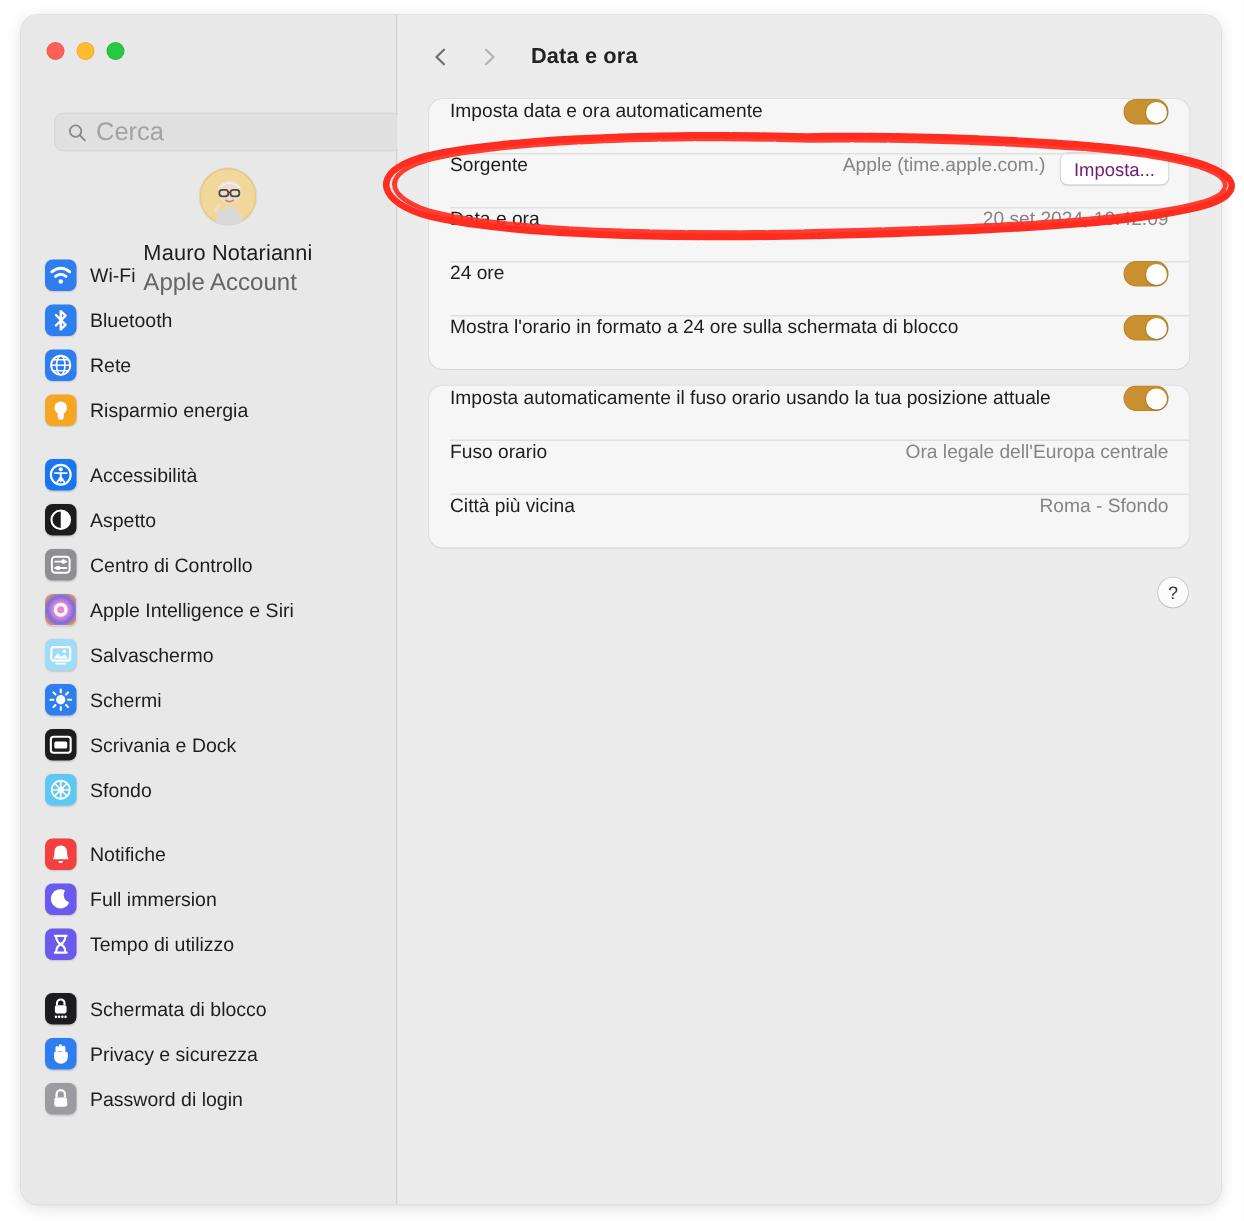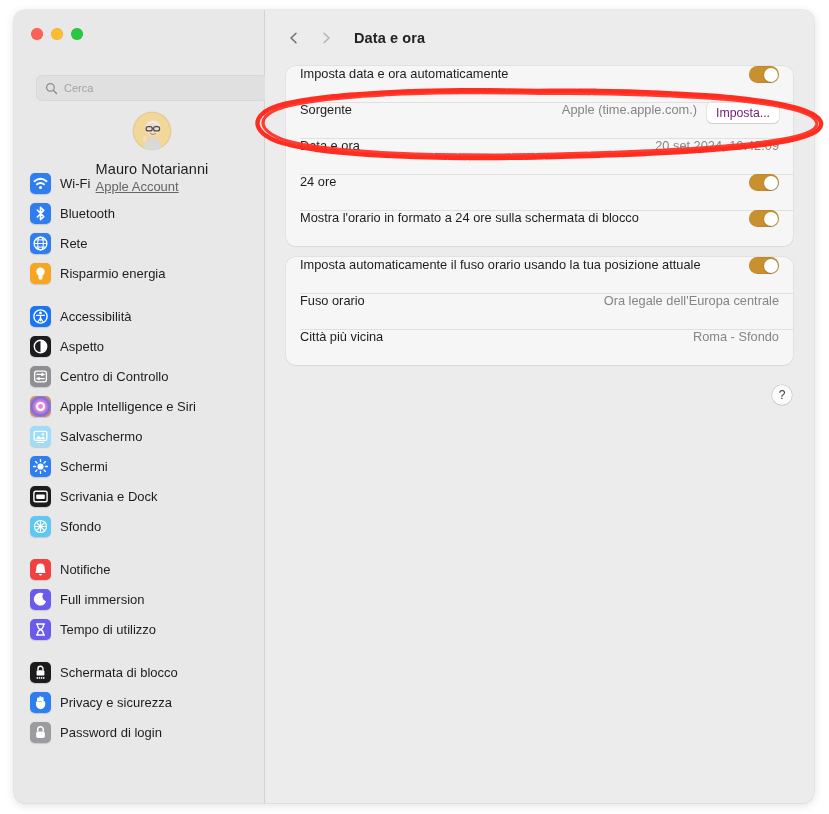--- a/index.html
+++ b/index.html
@@ -66,21 +66,21 @@
     border-radius: 6px;
     display: flex;
     align-items: center;
     padding: 0 8px;
     gap: 6px;
   }
   .search-icon { flex: 0 0 13px; height: 13px; display:block; }
   .search-input {
     border: none; background: transparent; outline: none;
     font-family: "Liberation Sans", sans-serif;
-    font-size: 11px;
+    font-size: 17px;
     color: #3b3b3b;
     width: 100%;
   }
   .search-input::placeholder { color: #a3a3a3; }
 
   .account {
     position: absolute;
     left: 22px; top: 102px;
     width: 228px; height: 44px;
     display: flex; align-items: center; gap: 11px;
@@ -90,21 +90,21 @@
   }
   .avatar {
     width: 38px; height: 38px; border-radius: 50%;
     flex: 0 0 38px;
     overflow: hidden;
     position: relative;
     box-shadow: 0 0 0 0.5px rgba(0,0,0,0.07);
   }
   .account-text { display: flex; flex-direction: column; line-height: 1.15; }
   .account-name { font-size: 14.5px; color: #1d1d1d; font-weight: 400; letter-spacing: 0.1px; }
-  .account-sub  { font-size: 13px; color: #656565; margin-top: 2px; text-decoration: underline; }
+  .account-sub  { font-size: 16px; color: #656565; margin-top: 2px; }
 
   .nav {
     position: absolute;
     left: 0; top: 158px;
     width: 251px;
     bottom: 0;
     overflow: hidden;
     padding-left: 11px;
     padding-right: 11px;
   }

